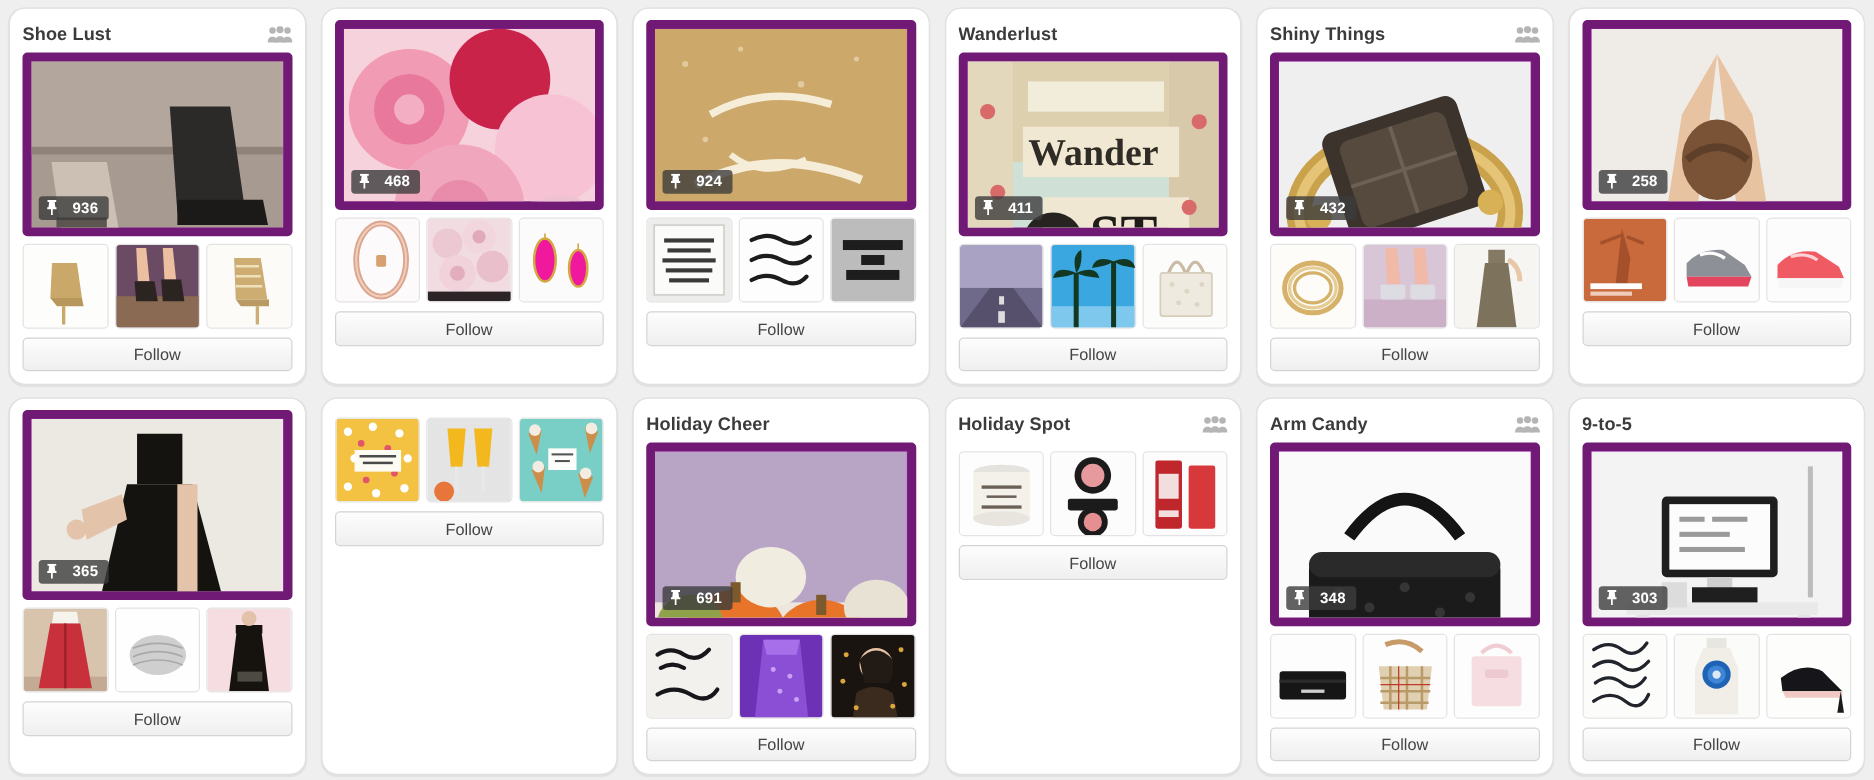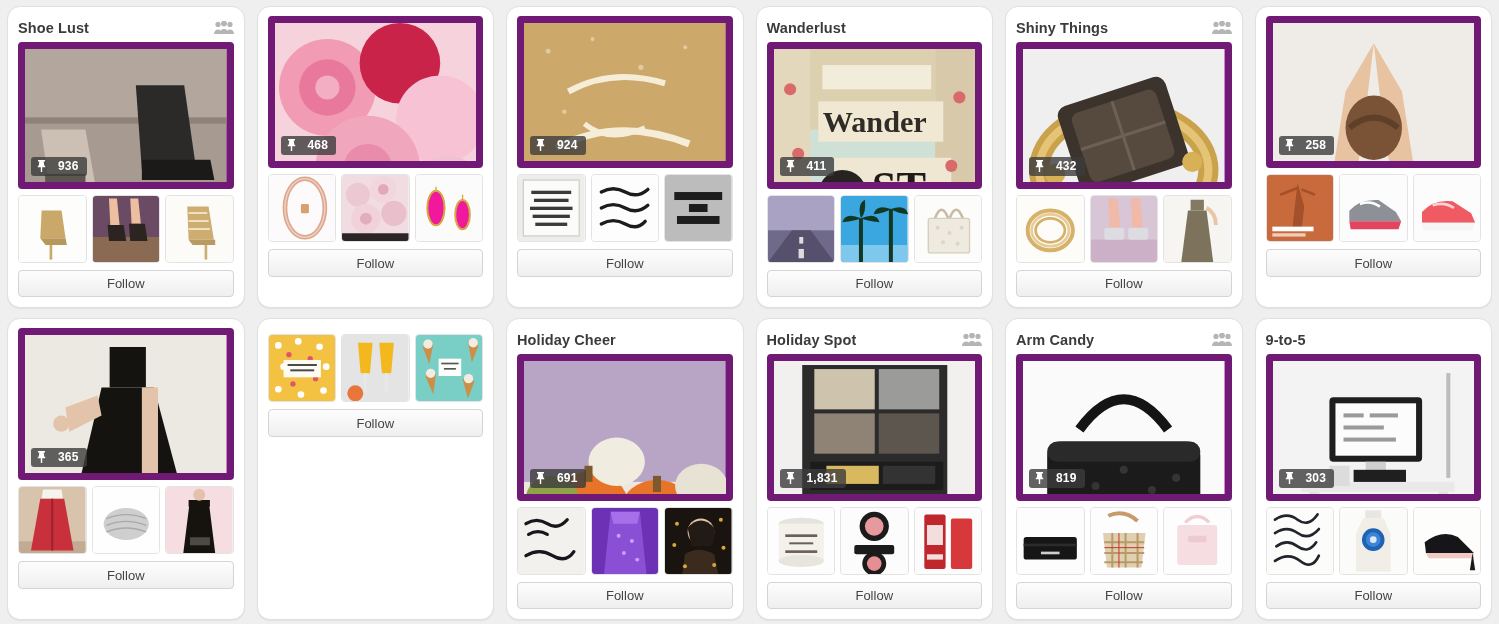--- a/index.html
+++ b/index.html
@@ -712,42 +712,20 @@
             <circle cx="4" cy="3.4" r="2.6"></circle>
             <path d="M0 13c0-3 1.8-4.6 4-4.6S8 10 8 13z"></path>
             <circle cx="10" cy="2.6" r="2.9"></circle>
             <path d="M5.6 13c0-3.3 2-5.1 4.4-5.1s4.4 1.8 4.4 5.1z"></path>
             <circle cx="16" cy="3.4" r="2.6"></circle>
             <path d="M12 13c0-3 1.8-4.6 4-4.6S20 10 20 13z"></path>
           </svg>
         </span>
     </div>
 
-    <div class="cover-wrap">
-      <div class="cover-img"><svg class="ph" viewBox="0 0 100 100" preserveAspectRatio="xMidYMid slice">
-            <rect width="100" height="100" fill="#f2f0ee"></rect>
-            <rect x="14" y="2" width="72" height="64" fill="#2b2b2b"></rect>
-            <rect x="20" y="4" width="30" height="20" fill="#cec3ad"></rect>
-            <rect x="52" y="4" width="30" height="20" fill="#9b9b99"></rect>
-            <rect x="20" y="26" width="30" height="20" fill="#8f8375"></rect>
-            <rect x="52" y="26" width="30" height="20" fill="#5c564f"></rect>
-            <rect x="18" y="50" width="66" height="14" fill="#1c1c1c"></rect>
-            <rect x="26" y="52" width="26" height="9" fill="#d9b95f"></rect>
-            <rect x="54" y="52" width="26" height="9" fill="#333"></rect>
-            <rect x="12" y="66" width="76" height="12" fill="#d9c99a"></rect>
-          </svg></div>
-      <div class="pin-badge">
-        <span>
-            <svg width="9" height="12" viewBox="0 0 9 12" fill="#ffffff">
-              <path d="M1 0h7v1.6H6.7l.6 4.1H8.2v1.6H5.2V12H3.8V7.3H.8V5.7h1L2.3 1.6H1z"></path>
-            </svg>
-          </span>
-        <span>1,831</span>
-      </div>
-    </div>
 
     <div class="thumbs">
       <div class="thumb">
           <svg class="ph" viewBox="0 0 100 100" preserveAspectRatio="xMidYMid slice">
             <rect width="100" height="100" fill="#fdfdfd"></rect>
             <ellipse cx="50" cy="24" rx="34" ry="9" fill="#e5e3dd"></ellipse>
             <rect x="16" y="24" width="68" height="56" fill="#f3f1ea"></rect>
             <ellipse cx="50" cy="80" rx="34" ry="9" fill="#e8e5de"></ellipse>
             <g fill="#6b6055">
               <rect x="26" y="40" width="48" height="4"></rect>
@@ -811,21 +789,21 @@
               <circle cx="42" cy="76" r="2"></circle>
               <circle cx="66" cy="78" r="2"></circle>
             </g>
           </svg></div>
       <div class="pin-badge">
         <span>
             <svg width="9" height="12" viewBox="0 0 9 12" fill="#ffffff">
               <path d="M1 0h7v1.6H6.7l.6 4.1H8.2v1.6H5.2V12H3.8V7.3H.8V5.7h1L2.3 1.6H1z"></path>
             </svg>
           </span>
-        <span>819</span>
+        <span>348</span>
       </div>
     </div>
 
     <div class="thumbs">
       <div class="thumb">
           <svg class="ph" viewBox="0 0 100 100" preserveAspectRatio="xMidYMid slice">
             <rect width="100" height="100" fill="#fdfdfd"></rect>
             <rect x="10" y="44" width="80" height="34" rx="4" fill="#161616"></rect>
             <rect x="10" y="54" width="80" height="4" fill="#2b2b2b"></rect>
             <rect x="36" y="66" width="28" height="4" fill="#cfcfcf"></rect>

